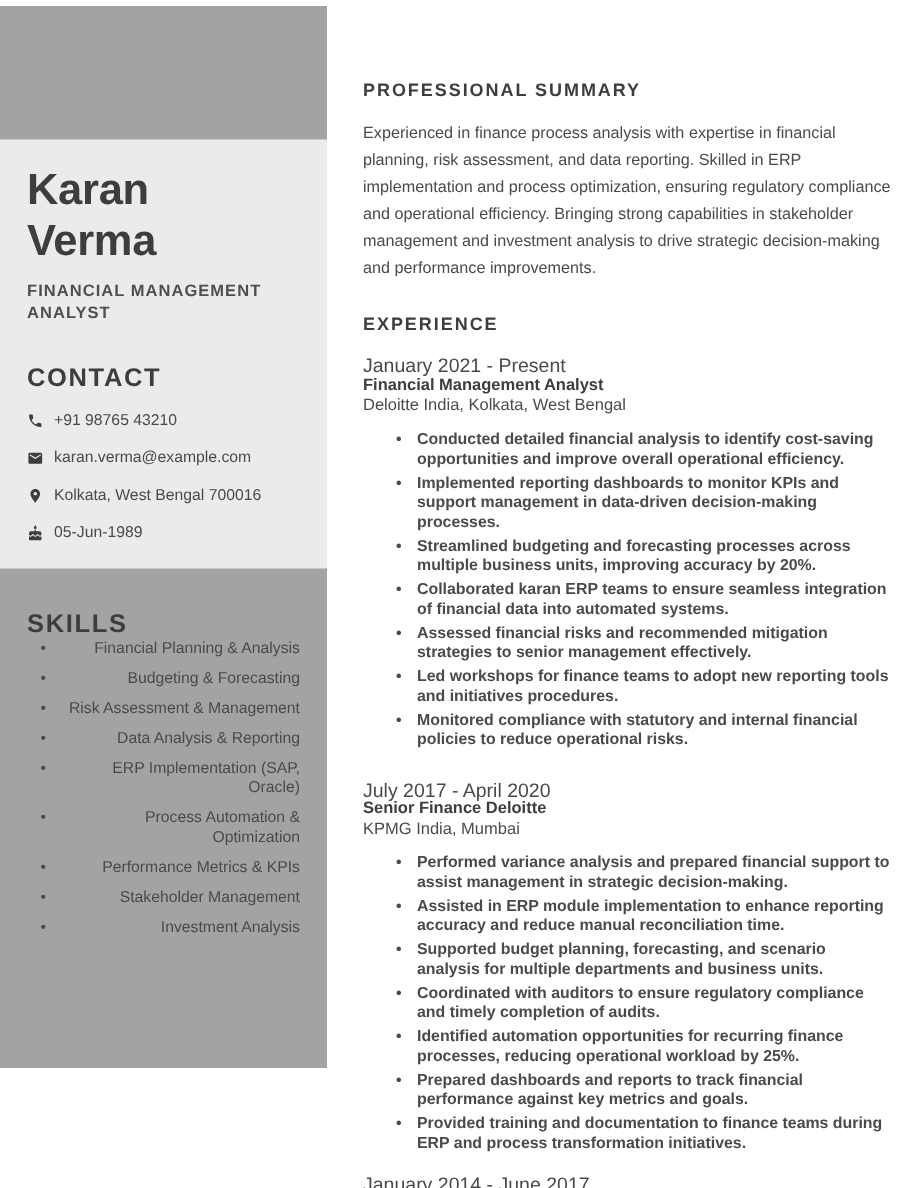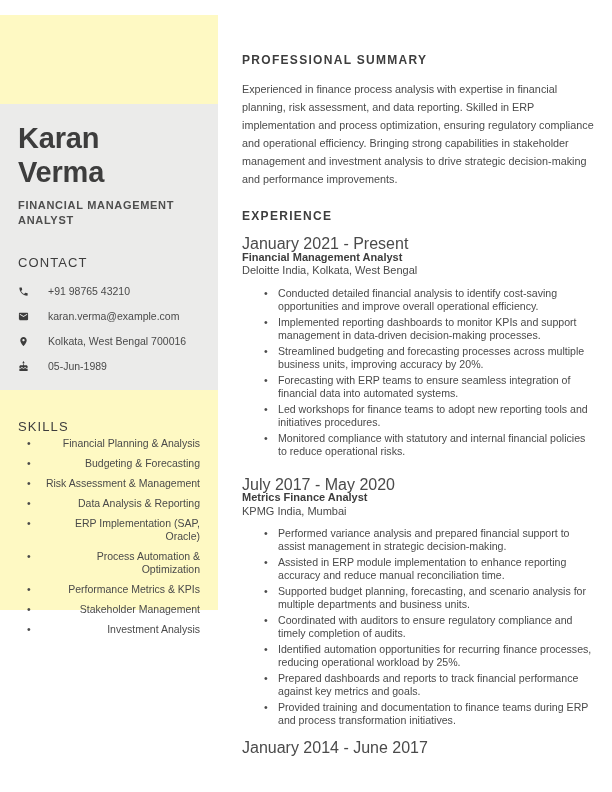--- a/index.html
+++ b/index.html
@@ -8,58 +8,58 @@
   body {
     font-family:"Liberation Sans", sans-serif;
     background:#ffffff;
     position:relative;
     overflow:hidden;
     color:#4a4a4a;
   }
   .page { position:absolute; left:0; top:0; width:612px; height:792px; background:#ffffff; }
 
   
-  .sidebar { position:absolute; left:0; top:15px; width:218px; height:595px; background:#fef9c3; }
+  .sidebar { position:absolute; left:0; top:4px; width:218px; height:708px; background:#a3a3a3; }
   .header-block { margin-top:89px; height:286px; background:#ebebea; padding:17px 18px 0 18px; }
   .name {
     font-size:29px; font-weight:700; color:#3d3d3d;
     line-height:34px; width:150px; letter-spacing:-0.2px;
   }
   .role-title {
     margin-top:9px; font-size:11px; font-weight:700; letter-spacing:0.7px;
     color:#4e4e4e; line-height:15px; width:175px;
   }
-  .side-heading { font-size:13px; font-weight:400; letter-spacing:1.1px; color:#3d3d3d; line-height:15px; }
+  .side-heading { font-size:17px; font-weight:700; letter-spacing:1.1px; color:#3d3d3d; line-height:15px; }
   .contact-heading { margin-top:27px; }
   .contact-list { margin-top:15px; }
-  .contact-row { display:flex; align-items:center; gap:19px; margin-bottom:13px; }
+  .contact-row { display:flex; align-items:center; gap:7px; margin-bottom:13px; }
   .contact-row svg { width:11px; height:11px; flex:none; fill:#3d3d3d; }
   .contact-text { font-size:10.5px; color:#4a4a4a; line-height:12px; }
 
   .skills-section { padding:0 18px; margin-top:29px; }
   .skills-list { margin-top:3px; list-style:none;text-align:right; }
   .skills-list li {
     position:relative; padding-left:26px; font-size:10.5px; line-height:13px;
     color:#4a4a4a; margin-bottom:7px;
   }
   .skills-list li::before { content:"\2022"; position:absolute; left:9px; top:0; color:#4a4a4a; }
 
   
   .main { position:absolute; left:242px; top:12px; width:353px; }
   .section-heading { font-size:12px; font-weight:700; letter-spacing:1.3px; color:#3d3d3d; line-height:16px; }
   .summary-heading { margin-top:40px; }
   .summary-text { margin-top:12px; font-size:10.8px; line-height:18px; color:#4a4a4a; }
   .experience-heading { margin-top:20px; }
 
   .entry { margin-top:20px; }
   .entry.first { margin-top:13px; }
-  .entry-dates { font-size:16px; color:#4a4a4a; line-height:13.5px; }
+  .entry-dates { font-size:13px; color:#4a4a4a; line-height:13.5px; }
   .entry-title { font-size:11px; font-weight:700; color:#3d3d3d; line-height:13.5px; }
   .entry-company { font-size:11px; color:#4a4a4a; line-height:13.5px; }
-  .bullets { margin-top:9px; list-style:none; }
+  .bullets { margin-top:9px; list-style:none;font-weight:bold; }
   .bullets li {
     position:relative; padding-left:36px; font-size:10.6px; line-height:13px;
     color:#4a4a4a; margin-bottom:3px;
   }
   .bullets li::before { content:"\2022"; position:absolute; left:22px; top:0; color:#4a4a4a; }
   .entry-partial { margin-top:14px; }
 </style>
 </head>
 <body>
 
@@ -142,32 +142,33 @@
         <div class="entry-title">Financial Management Analyst</div>
         <div class="entry-company">Deloitte India, Kolkata, West Bengal</div>
         <ul class="bullets">
 
             <li>Conducted detailed financial analysis to identify cost-saving opportunities and improve overall operational efficiency.</li>
 
             <li>Implemented reporting dashboards to monitor KPIs and support management in data-driven decision-making processes.</li>
 
             <li>Streamlined budgeting and forecasting processes across multiple business units, improving accuracy by 20%.</li>
 
-            <li>Forecasting with ERP teams to ensure seamless integration of financial data into automated systems.</li>
+            <li>Collaborated karan ERP teams to ensure seamless integration of financial data into automated systems.</li>
 
+            <li>Assessed financial risks and recommended mitigation strategies to senior management effectively.</li>
 
             <li>Led workshops for finance teams to adopt new reporting tools and initiatives procedures.</li>
 
             <li>Monitored compliance with statutory and internal financial policies to reduce operational risks.</li>
           </ul>
       </div>
 
       <div class="entry">
-        <div class="entry-dates">July 2017 - May 2020</div>
-        <div class="entry-title">Metrics Finance Analyst</div>
+        <div class="entry-dates">July 2017 - April 2020</div>
+        <div class="entry-title">Senior Finance Deloitte</div>
         <div class="entry-company">KPMG India, Mumbai</div>
         <ul class="bullets">
 
             <li>Performed variance analysis and prepared financial support to assist management in strategic decision-making.</li>
 
             <li>Assisted in ERP module implementation to enhance reporting accuracy and reduce manual reconciliation time.</li>
 
             <li>Supported budget planning, forecasting, and scenario analysis for multiple departments and business units.</li>
 
             <li>Coordinated with auditors to ensure regulatory compliance and timely completion of audits.</li>

